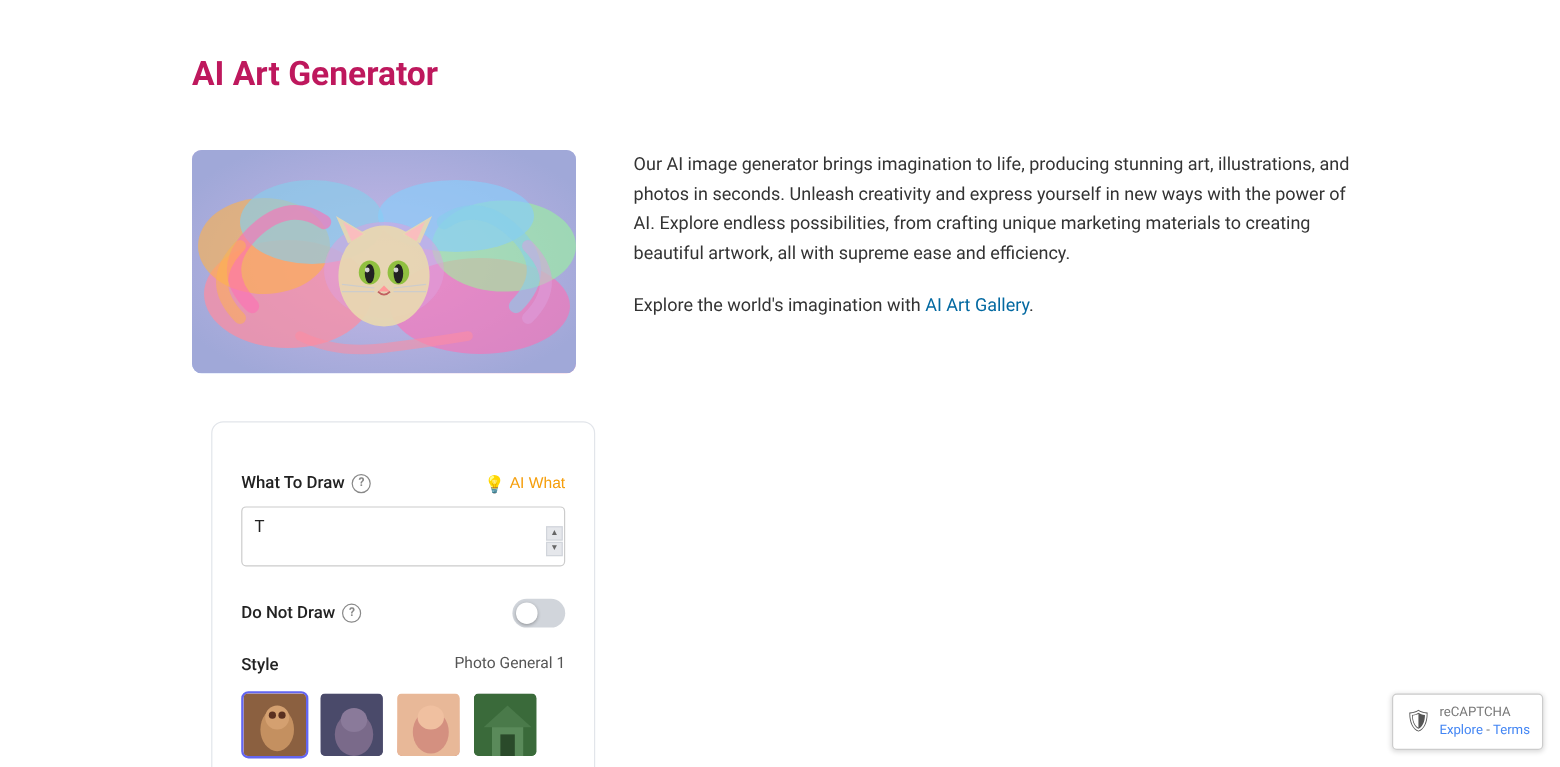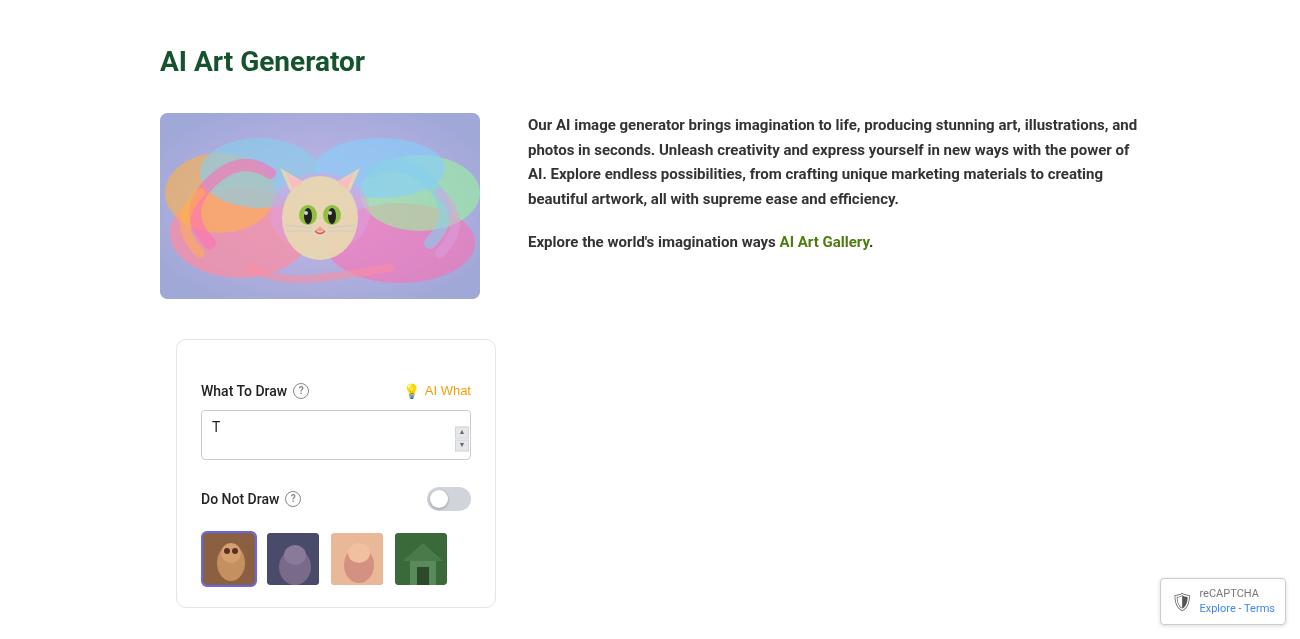--- a/index.html
+++ b/index.html
@@ -11,22 +11,22 @@
       line-height: 1.6;
     }
     .page-wrapper {
       max-width: 1100px;
       margin: 0 auto;
       padding: 40px 60px;
     }
     .page-title {
       font-size: 28px;
       font-weight: 700;
-      margin-bottom: 28px;
-      color: #14532d;
+      margin-bottom: 40px;
+      color: #be185d;
     }
     .hero-section {
       display: flex;
       gap: 48px;
       margin-bottom: 40px;
       align-items: flex-start;
     }
     .hero-image-wrapper {
       flex-shrink: 0;
       width: 320px;
@@ -37,33 +37,32 @@
       position: relative;
     }
     
     .cat-svg {
       width: 100%;
       height: 100%;
     }
     .hero-text {
       flex: 1;
       color: #333;
-      font-weight: bold;
     }
     .hero-text p {
       margin-bottom: 18px;
       font-size: 15px;
       line-height: 1.65;
       color: #333;
     }
     .hero-text p:last-child {
       margin-bottom: 0;
     }
     .link-blue {
-      color: #4d7c0f;
+      color: #0369a1;
       text-decoration: none;
     }
 
     
     .form-panel {
       background: #fff;
       border: 1px solid #e2e5ea;
       border-radius: 10px;
       padding: 40px 24px 20px;
       width: 320px;
@@ -330,21 +329,21 @@
         <path d="M40,140 Q10,110 40,80" stroke="#ffb347" stroke-width="10" fill="none" opacity="0.5" stroke-linecap="round"></path>
         <path d="M270,130 Q300,100 270,70 Q240,40 210,60" stroke="#87ceeb" stroke-width="12" fill="none" opacity="0.6" stroke-linecap="round"></path>
         <path d="M280,140 Q310,110 280,80" stroke="#dda0dd" stroke-width="10" fill="none" opacity="0.5" stroke-linecap="round"></path>
         <path d="M90,155 Q120,170 160,165 Q200,160 230,155" stroke="#ff8ca0" stroke-width="8" fill="none" opacity="0.55" stroke-linecap="round"></path>
       </svg>
     </div>
 
     <div class="hero-text">
       <p>Our AI image generator brings imagination to life, producing stunning art, illustrations, and photos in seconds. Unleash creativity and express yourself in new ways with the power of AI. Explore endless possibilities, from crafting unique marketing materials to creating beautiful artwork, all with supreme ease and efficiency.</p>
       <p>
-        <span>Explore the world's imagination ways </span><a class="link-blue" href="#">AI Art Gallery</a><span>.</span>
+        <span>Explore the world's imagination with </span><a class="link-blue" href="#">AI Art Gallery</a><span>.</span>
       </p>
     </div>
   </div>
 
   <div class="form-panel">
 
     <div class="form-row">
       <div class="form-label-row">
         <label class="form-label">
           <span>What To Draw</span>
@@ -371,20 +370,24 @@
           <span class="help-icon">?</span>
         </label>
         <label class="toggle-switch">
           <input type="checkbox" style="">
           <span class="toggle-slider"></span>
         </label>
       </div>
     </div>
 
     <div class="style-row">
+      <div class="style-label-row">
+        <span class="form-label">Style</span>
+        <span class="style-value">Photo General 1</span>
+      </div>
       <div class="style-thumbnails">
         <div class="style-thumb active">
           <div class="style-thumb-inner thumb-photo1">
             <svg viewBox="0 0 56 56" width="56" height="56">
               <rect width="56" height="56" fill="#8b6040"></rect>
               <ellipse cx="28" cy="30" rx="14" ry="18" fill="#c49060"></ellipse>
               <ellipse cx="28" cy="20" rx="10" ry="10" fill="#d4a070"></ellipse>
               <circle cx="24" cy="18" r="3" fill="#5a3020"></circle>
               <circle cx="32" cy="18" r="3" fill="#5a3020"></circle>
             </svg>

